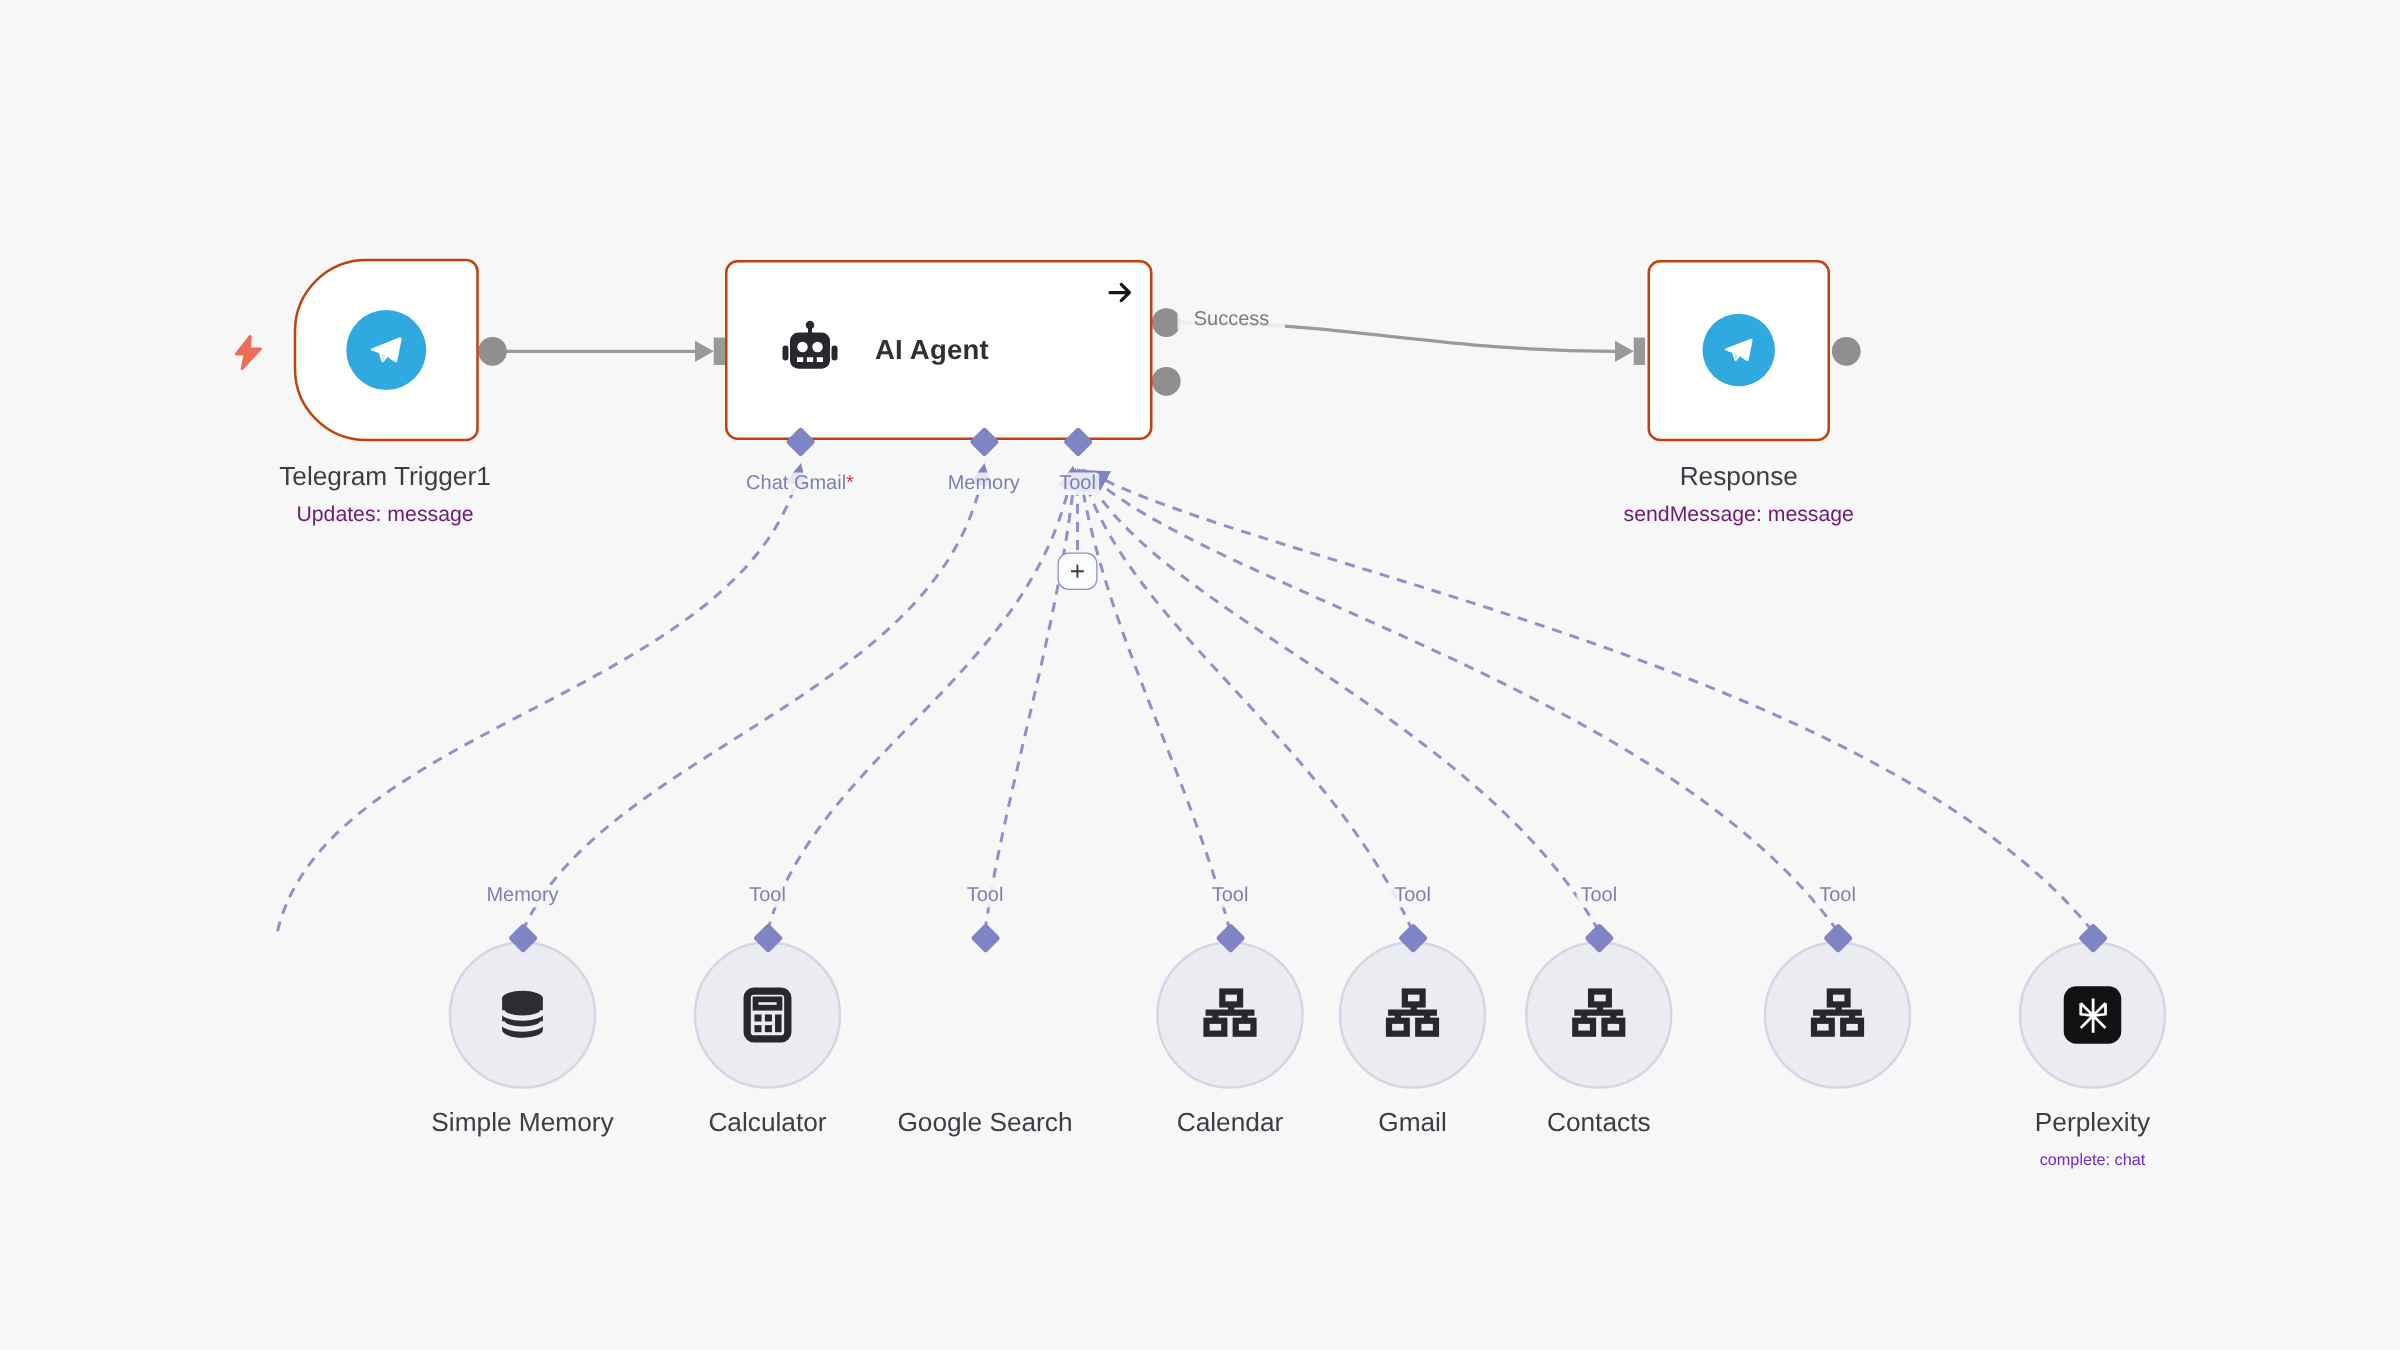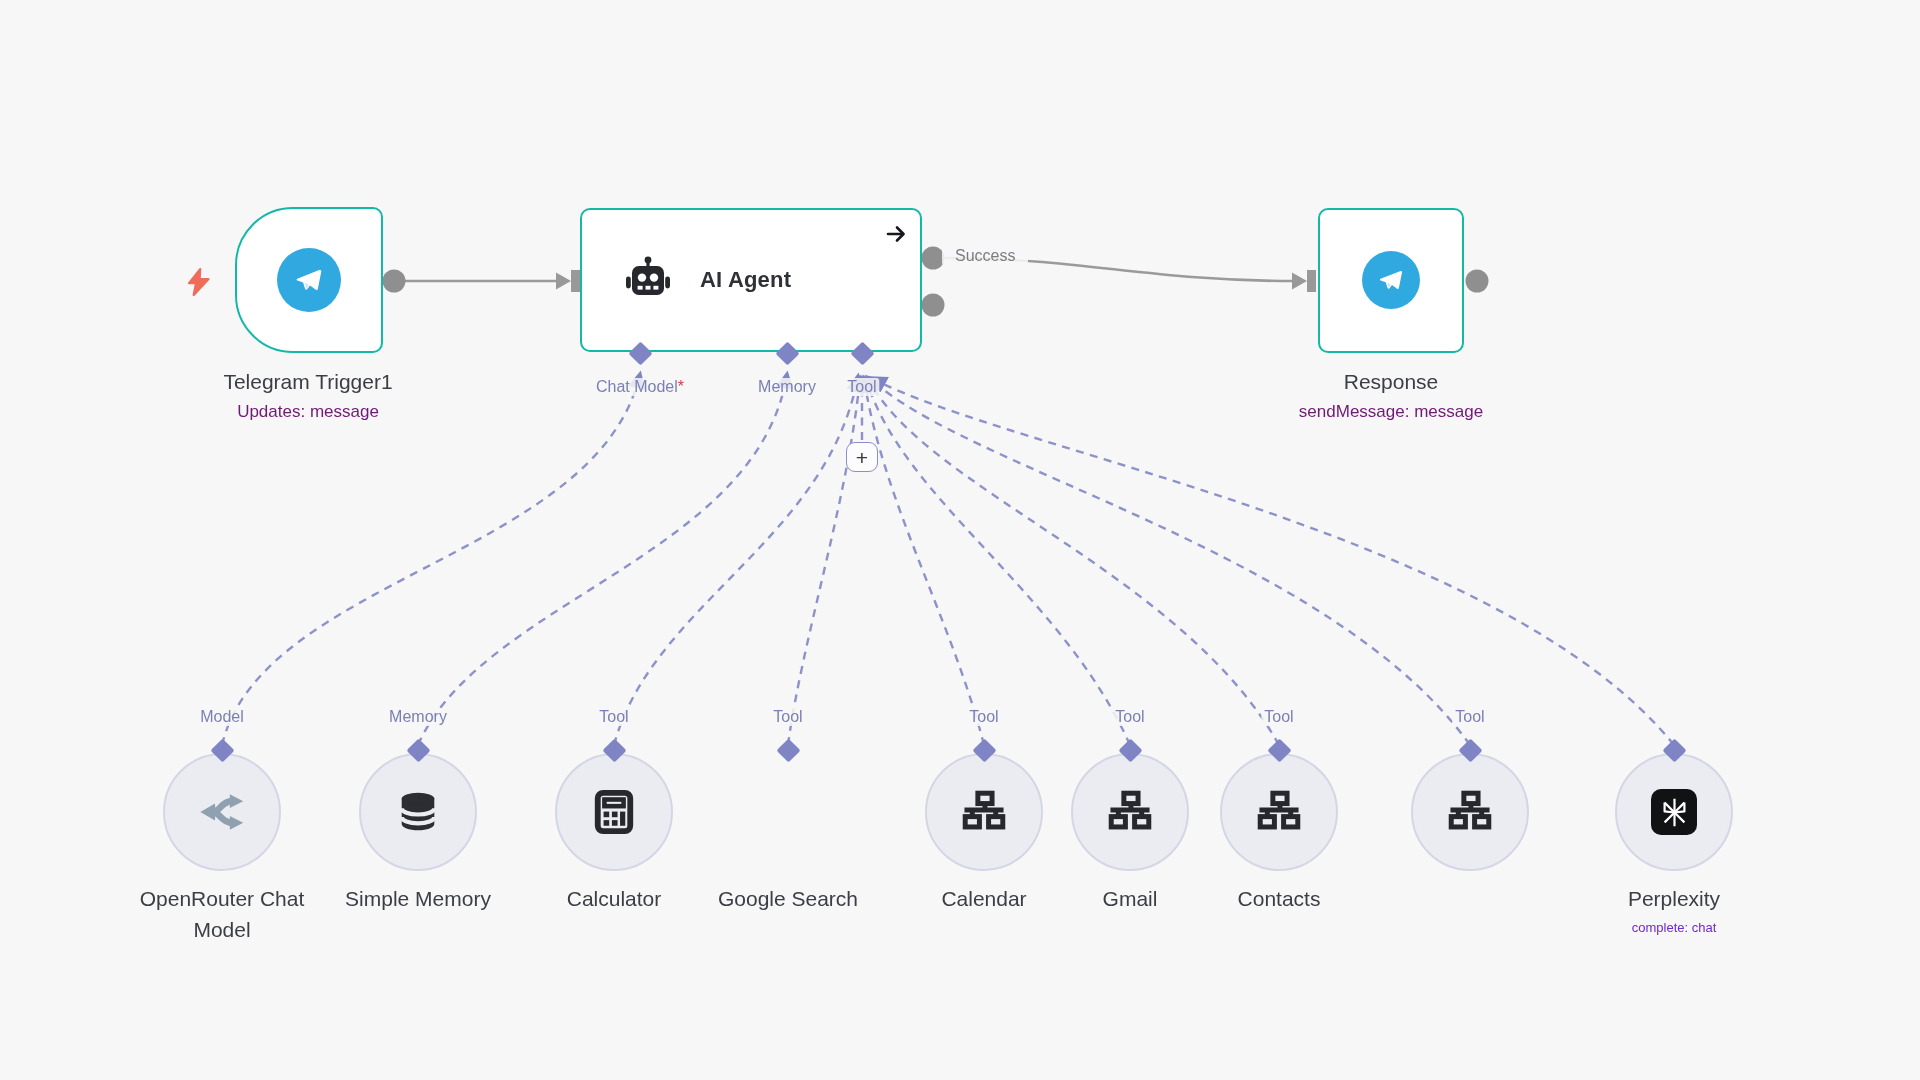--- a/index.html
+++ b/index.html
@@ -4,21 +4,21 @@
 <style>
   html,body{margin:0;padding:0;}
   body{
     width:1920px;height:1080px;overflow:hidden;position:relative;
     background:#f7f7f8;
     font-family:"Liberation Sans","DejaVu Sans",sans-serif;
   }
   .stage{position:absolute;left:0;top:0;width:1920px;height:1080px;}
   #wires{position:absolute;left:0;top:0;z-index:0;}
   
-  .node{position:absolute;background:#ffffff;border:2px solid #14b8a6;box-sizing:border-box;z-index:2;}
+  .node{position:absolute;background:#ffffff;border:2px solid #c2410c;box-sizing:border-box;z-index:2;}
   .node-trigger{left:235px;top:207px;width:148px;height:146px;border-radius:58px 10px 10px 58px;}
   .node-agent{left:580px;top:208px;width:342px;height:144px;border-radius:10px;display:flex;align-items:center;padding-left:42px;gap:28px;}
   .node-response{left:1318px;top:208px;width:146px;height:145px;border-radius:10px;}
   .tg-circle{position:absolute;border-radius:50%;background:#30a9e0;display:flex;align-items:center;justify-content:center;}
   .tg-trigger{left:40px;top:39px;width:64px;height:64px;}
   .tg-response{left:42px;top:41px;width:58px;height:58px;}
   .agent-title{font-size:22px;font-weight:700;color:#2f3136;letter-spacing:.2px;}
   .agent-arrow{position:absolute;right:12px;top:12px;}
   .bolt{position:absolute;left:185px;top:268px;z-index:2;}
   
@@ -128,54 +128,36 @@
           <path d="M13 5.5 19.5 12 13 18.5"></path>
       </svg>
     </span>
   </div>
 
   <span class="success-label">Success</span>
 
   <div class="diamond" style="left:631.5px;top:344.5px;"></div>
   <div class="diamond" style="left:778.5px;top:344.5px;"></div>
   <div class="diamond" style="left:853.5px;top:344.5px;"></div>
-  <div class="port-label" style="left:640px;top:378px;"><span>Chat Model</span><span class="req">*</span></div>
+  <div class="port-label" style="left:640px;top:378px;"><span>Chat Gmail</span><span class="req">*</span></div>
   <div class="port-label" style="left:787px;top:378px;"><span>Memory</span></div>
   <div class="port-label" style="left:862px;top:378px;"><span>Tool</span></div>
   <div class="plus-btn">+</div>
 
   <div class="node node-response">
     <div class="tg-circle tg-response">
       <svg viewBox="0 0 24 24" width="34" height="34">
         <path d="M18.8 5.6 4.6 11.2c-.6.24-.56.9.06 1.1l3.6 1.2 1.3 4.2c.18.56.86.68 1.22.22l1.9-2.4 3.6 2.6c.5.36 1.16.08 1.28-.5l2.2-11c.12-.62-.46-1.1-.96-.92z" fill="#ffffff"></path>
         <path d="M9.5 13.6l.7 3.9 1.7-2.3z" fill="#cfe6f5"></path>
       </svg>
     </div>
   </div>
   <div class="node-title" style="left:1391px;top:370px;">Response</div>
   <div class="node-subtitle" style="left:1391px;top:402px;">sendMessage: message</div>
 
-  <div class="sub" style="left:102px;">
-    <div class="sub-port-label">Model</div>
-    <div class="sub-diamond"></div>
-    <div class="sub-circle">
-      <span style="display:flex;">
-        <svg viewBox="0 0 24 24" width="52" height="52">
-          <g fill="#8fa0b0">
-            <polygon points="2,12 8.8,8.1 8.8,15.9"></polygon>
-            <polygon points="21.8,7 15.6,3.8 15.6,10.2"></polygon>
-            <polygon points="21.8,17 15.6,13.8 15.6,20.2"></polygon>
-          </g>
-          <path d="M7.5 12c3.6 0 4.2-5 9.2-5" stroke="#8fa0b0" stroke-width="3.1" fill="none"></path>
-          <path d="M7.5 12c3.6 0 4.2 5 9.2 5" stroke="#8fa0b0" stroke-width="3.1" fill="none"></path>
-        </svg>
-      </span>
-    </div>
-    <div class="sub-title">OpenRouter Chat Model</div>
-  </div>
 
   <div class="sub" style="left:298px;">
     <div class="sub-port-label">Memory</div>
     <div class="sub-diamond"></div>
     <div class="sub-circle">
       <span style="display:flex;">
         <svg viewBox="0 0 24 24" width="46" height="46">
           <g fill="#2b2d33">
             <path d="M3.5 5h17v13.2c0 1.9-3.8 3.3-8.5 3.3s-8.5-1.4-8.5-3.3z"></path>
             <ellipse cx="12" cy="5" rx="8.5" ry="3.1"></ellipse>

